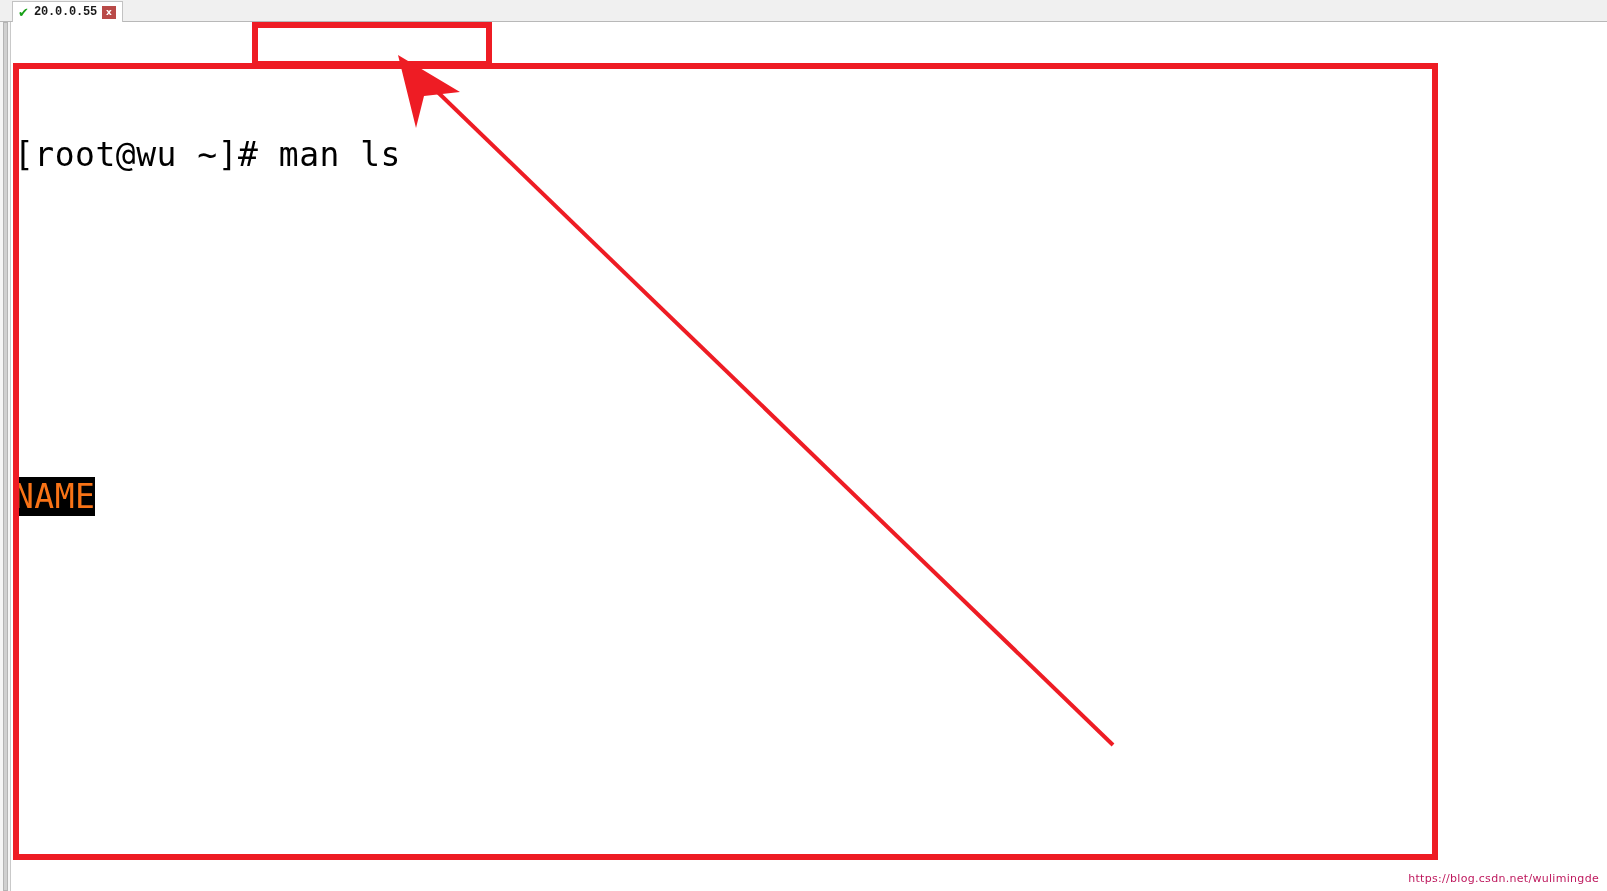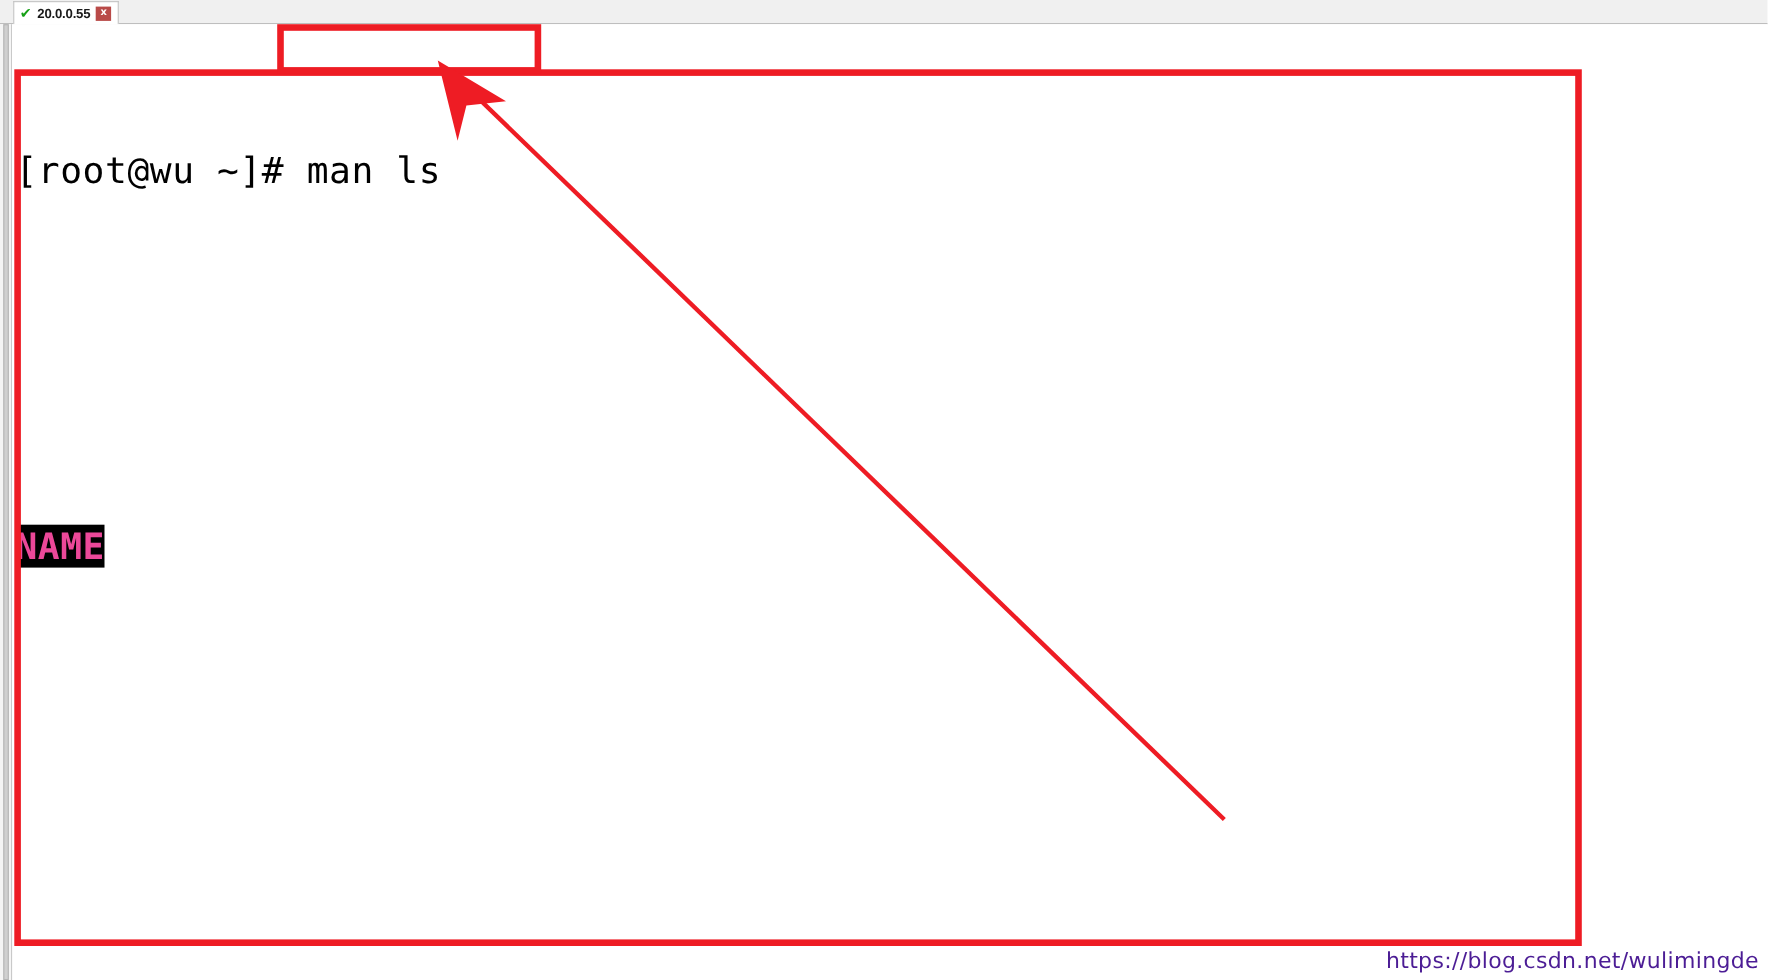--- a/index.html
+++ b/index.html
@@ -37,21 +37,21 @@
     gap: 5px;
   }
   .tab-check {
     color: #17a017;
     font-family: "DejaVu Sans", sans-serif;
     font-size: 13px;
     font-weight: bold;
     line-height: 1;
   }
   .tab-label {
-    font-family: Liberation Sans, sans-serif;
+    font-family: Liberation Mono, monospace;
     font-size: 12px;
     font-weight: bold;
     color: #1a1a1a;
     letter-spacing: -0.2px;
     white-space: nowrap;
   }
   .tab-close {
     width: 14px; height: 13px;
     background: #b94a48;
     color: #ffffff;
@@ -98,22 +98,22 @@
   .term .row {
     height: 38px;
     padding-left: 3px;
     letter-spacing: 0.5px;
   }
   .blank { height: 38px; }
 
   
   .hdr {
     background: #000000;
-    color: #ec4899;
-    font-weight: bold;
+    color: #f97316;
+    font-weight: normal;
   }
 
   
   .anno-rect-main {
     position: absolute;
     left: 13px; top: 63px;
     width: 1425px; height: 797px;
     border: 6px solid #ee1c24;
     box-sizing: border-box;
     pointer-events: none;
@@ -131,22 +131,22 @@
     left: 0; top: 0;
     width: 1607px; height: 891px;
     pointer-events: none;
   }
 
   
   .watermark {
     position: absolute;
     right: 8px; bottom: 6px;
     font-family: "DejaVu Sans", "Liberation Sans", sans-serif;
-    font-size: 20px;
-    color: #4c1d95;
+    font-size: 11px;
+    color: #be185d;
     letter-spacing: 0.3px;
     white-space: nowrap;
   }
 </style>
 </head>
 <body>
 
 <div class="tabstrip">
   <div class="tab">
     <span class="tab-check">✔</span>

